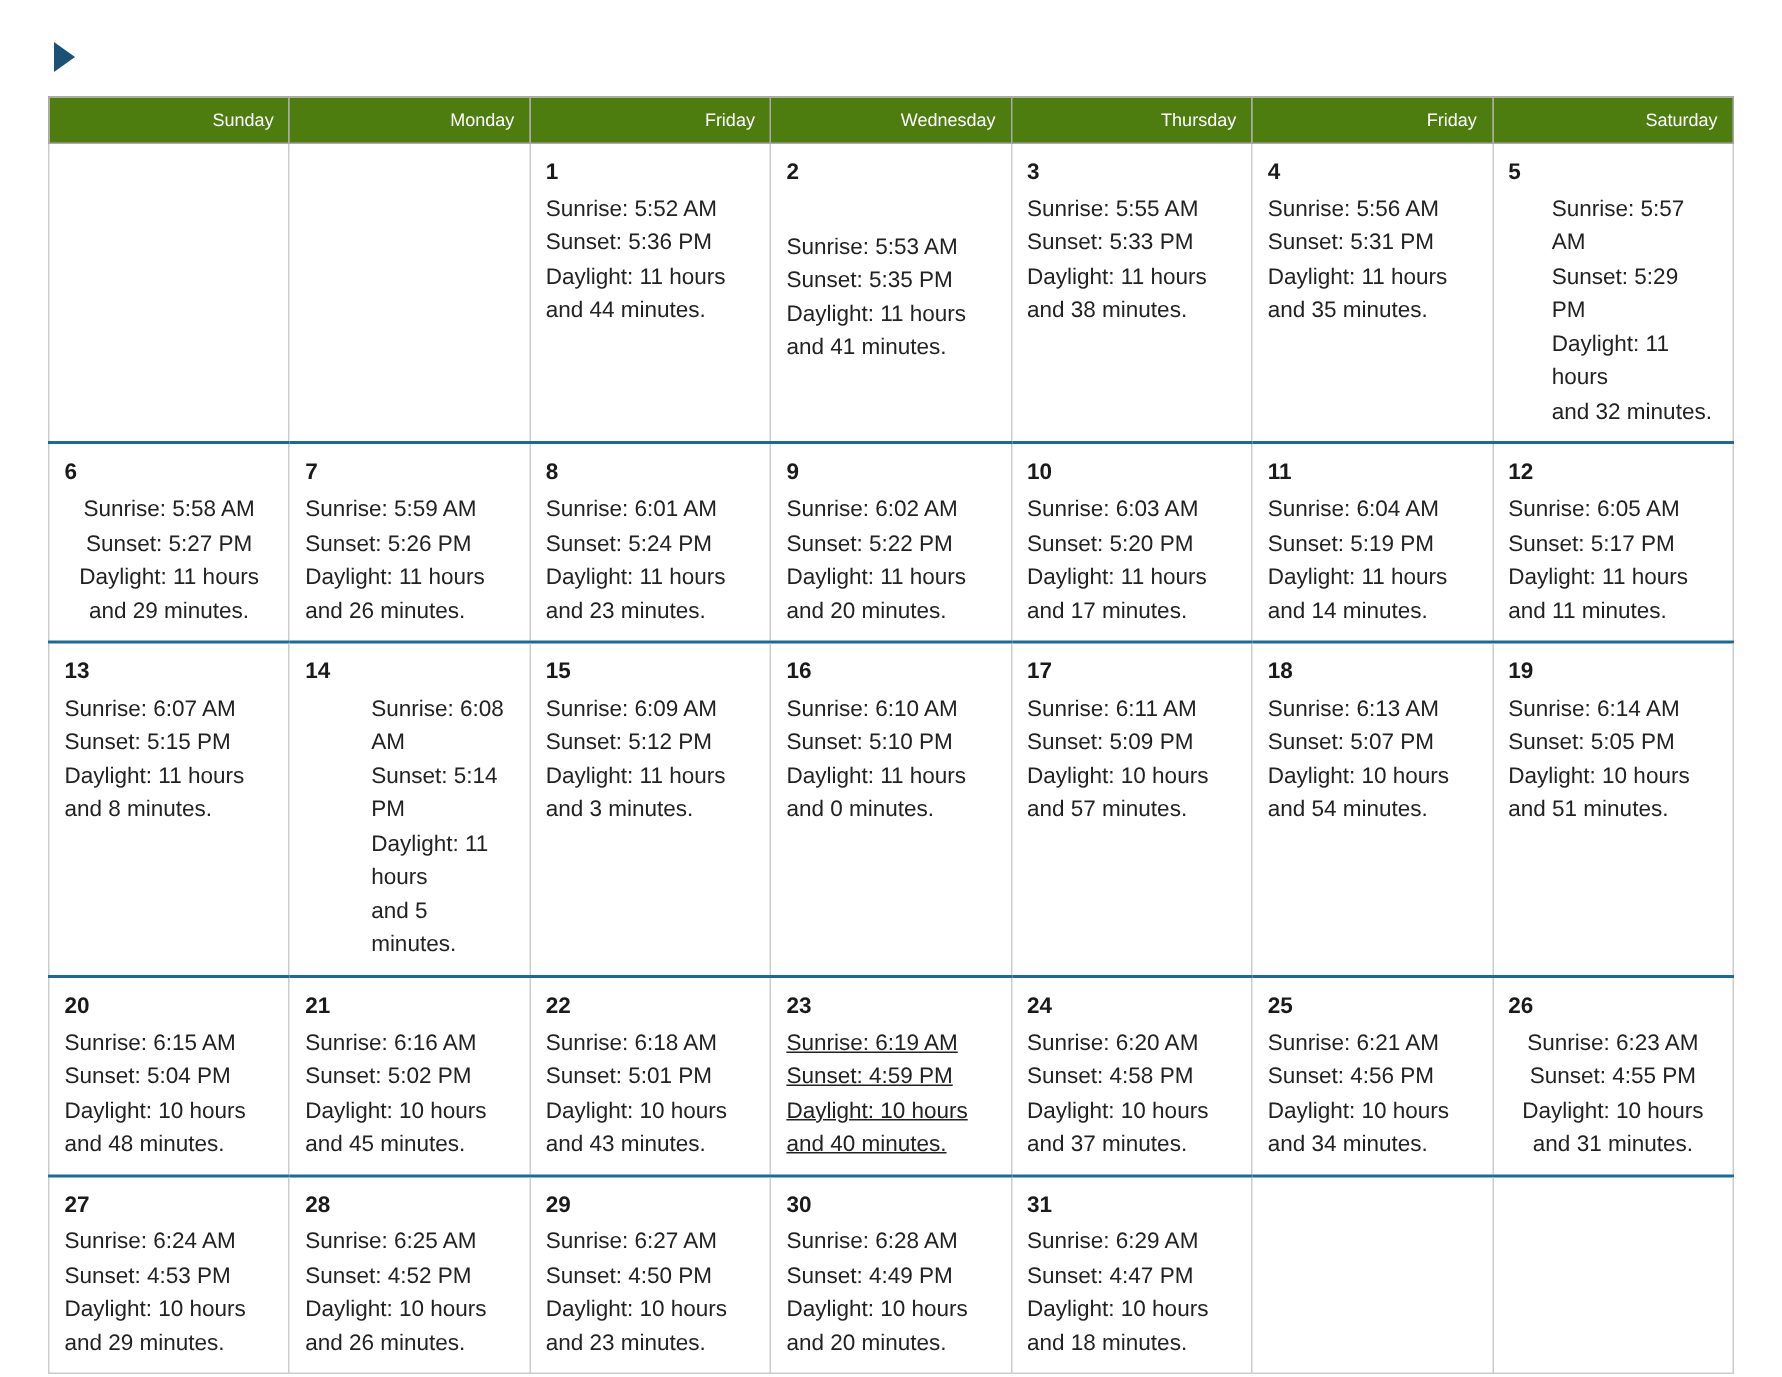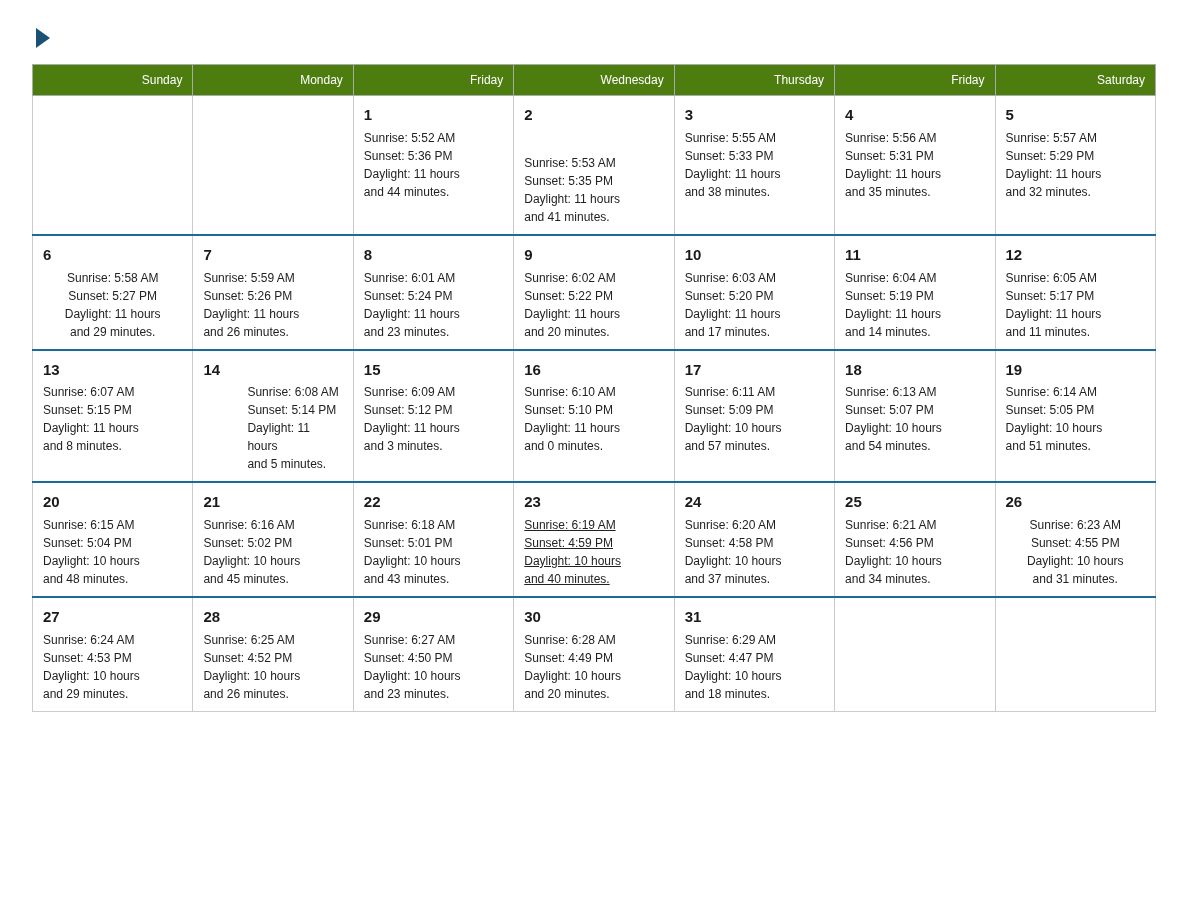--- a/index.html
+++ b/index.html
@@ -88,21 +88,21 @@
     }
     .day-num {
       font-size: 15px;
       font-weight: bold;
       color: #1a1a1a;
       display: block;
       margin-bottom: 3px;
     }
     .day-info {
       color: #222;
-      font-size: 12px;
+      font-size: 15px;
       line-height: 1.5;
     }
     .empty-cell {
       background: #fff;
     }
     .row-divider td {
       border-top: 2px solid #1a6b9a;
     }
   </style>
 </head>
@@ -161,21 +161,21 @@
         </td>
         <td>
           <span class="day-num">4</span>
           <div class="day-info" style="white-space: pre-line;">Sunrise: 5:56 AM
 Sunset: 5:31 PM
 Daylight: 11 hours
 and 35 minutes.</div>
         </td>
         <td>
           <span class="day-num">5</span>
-          <div class="day-info" style="white-space: pre-line;">Sunrise: 5:57 AM
+          <div class="day-info" style="white-space: pre-line; margin-left: 29px;">Sunrise: 5:57 AM
 Sunset: 5:29 PM
 Daylight: 11 hours
 and 32 minutes.</div>
         </td>
       </tr>
       <tr class="row-divider">
         <td>
           <span class="day-num">6</span>
           <div class="day-info" style="white-space: pre-line; text-align: center;">Sunrise: 5:58 AM
 Sunset: 5:27 PM

